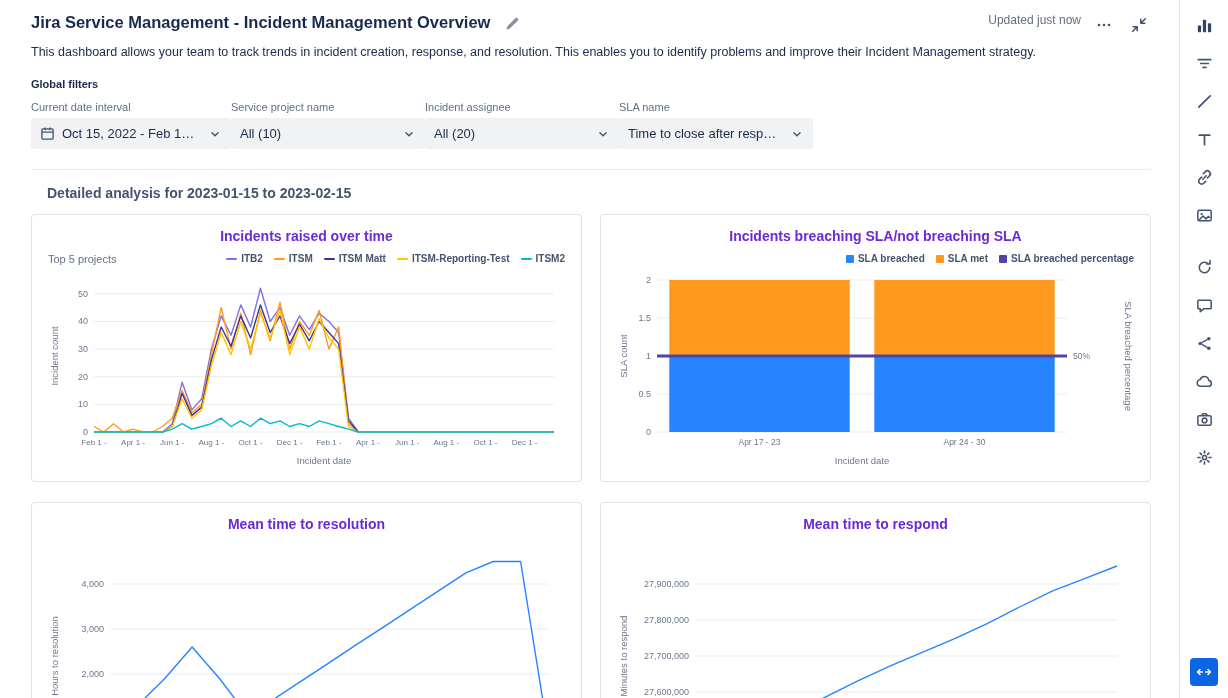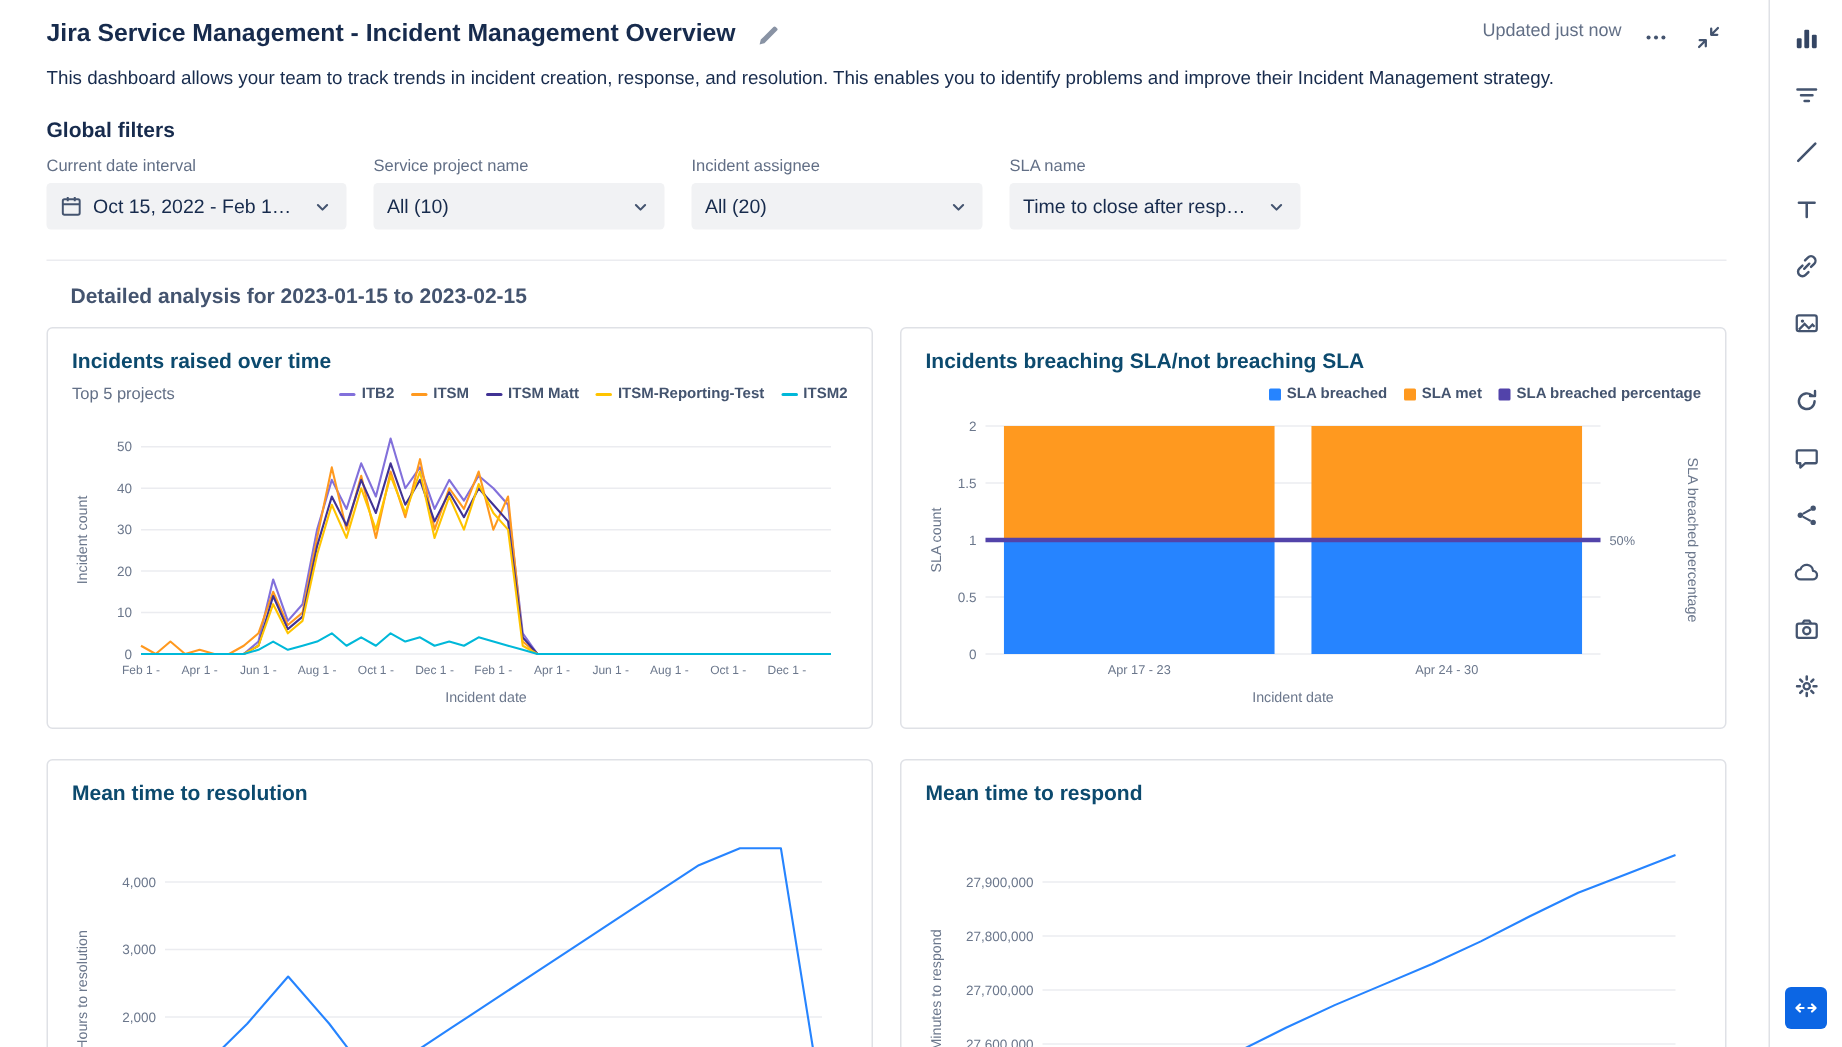--- a/index.html
+++ b/index.html
@@ -8,33 +8,33 @@
   .app{display:flex;width:100%;height:100%;}
   .main{flex:1;padding:13px 28px 0 31px;overflow:hidden;min-width:0;}
   
   .title-row{display:flex;align-items:flex-start;gap:11px;}
   h1{font-size:16.5px;font-weight:700;color:#172B4D;}
   .spacer{flex:1}
   .updated{font-size:12px;color:#626F86;white-space:nowrap;}
   .icon-btn{background:none;border:none;display:flex;align-items:center;justify-content:center;cursor:pointer;padding:3px;border-radius:3px;}
   .description{margin-top:8px;font-size:12.5px;color:#172B4D;}
   
-  .gf-heading{margin-top:19px;font-size:14px;font-weight:700;color:#172B4D;}
-  .filters-row{display:flex;gap:18px;margin-top:11px;}
+  .gf-heading{margin-top:19px;font-size:11px;font-weight:700;color:#172B4D;}
+  .filters-row{display:flex;margin-top:11px;}
   .filter label{display:block;font-size:11px;color:#626F86;margin-bottom:5px;}
   .select{height:31px;background:#F1F2F4;border-radius:3px;display:flex;align-items:center;gap:7px;padding:0 9px;font-size:13px;color:#172B4D;cursor:pointer;}
   .select .val{flex:1;white-space:nowrap;overflow:hidden;text-overflow:ellipsis;}
   .f-w1{width:200px}.f-w2{width:194px}
   .divider{border:none;border-top:1px solid #EBECF0;margin-top:20px;}
   .section-heading{margin:15px 16px 13px;font-size:14px;font-weight:700;color:#44546F;}
   
   .grid{display:grid;grid-template-columns:1fr 1fr;gap:20px 18px;}
   .card{border:1px solid #DFE1E6;border-radius:4px;background:#fff;padding:13px 16px;}
   .card.tall{height:332px;}
-  .card h3{font-size:14px;font-weight:700;color:#0c4a6e;}
+  .card h3{font-size:14px;font-weight:700;color:#6d28d9;text-align:center;}
   .sub-row{display:flex;align-items:center;margin-top:7px;min-height:15px;}
   .card-sub{font-size:11px;color:#626F86;}
   .legend{margin-left:auto;display:flex;gap:11px;align-items:flex-end;}
   .legend-item{display:flex;align-items:center;gap:4px;font-size:10px;color:#44546F;font-weight:700;white-space:nowrap;}
   .marker{display:inline-block;}
   .marker.dash{width:11px;height:2px;border-radius:1px;}
   .marker.square{width:8px;height:8px;border-radius:1px;}
   .chart-svg{display:block;margin-top:4px;}
   svg text{font-family:"Liberation Sans",sans-serif;}
   

